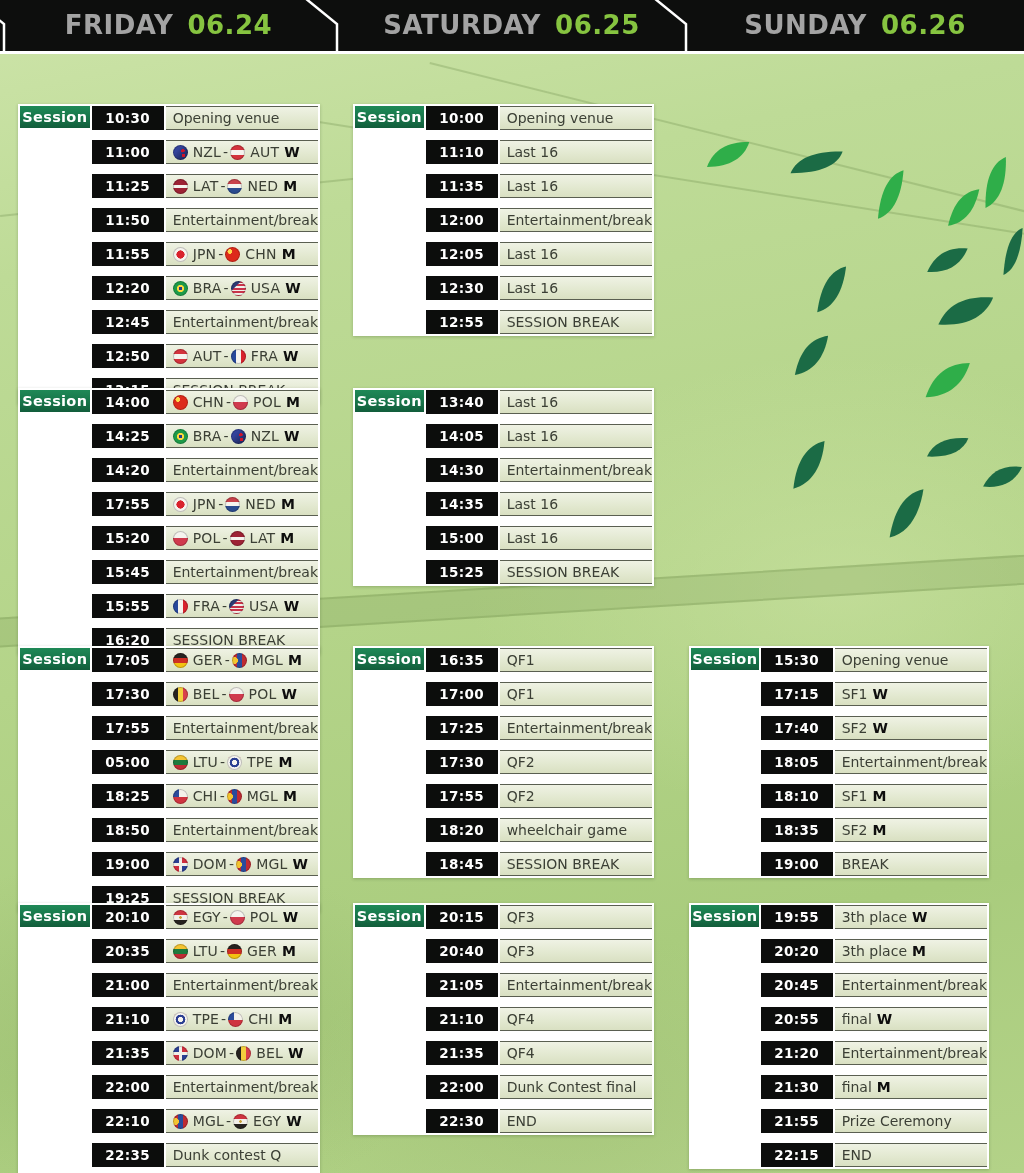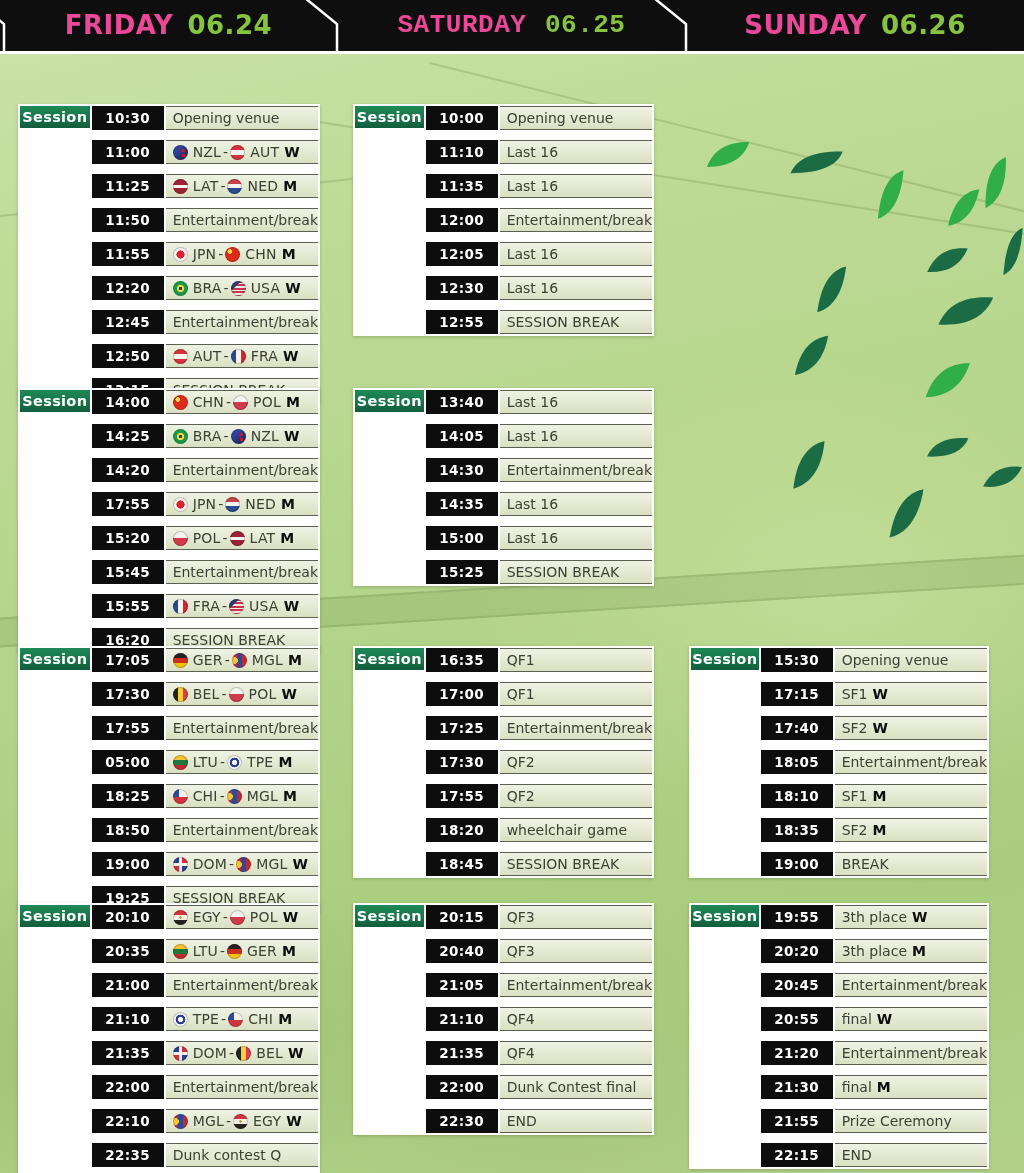--- a/index.html
+++ b/index.html
@@ -27,22 +27,22 @@
   }
   .leaf{position:absolute;}
   
   .banner{
     position:absolute;left:0;top:0;width:1024px;height:51px;
     background:var(--banner-bg,#0d0e0d);
     border-bottom:3px solid #ffffff;
     display:flex;
   }
   .banner-seg{height:51px;line-height:51px;text-align:center;white-space:nowrap;}
-  .seg1{width:337px;} .seg2{width:349px;font-family:Liberation Mono, monospace;} .seg3{flex:1;}
-  .banner-day{color:#ec4899;font-weight:bold;font-size:26px;letter-spacing:.5px;}
+  .seg1{width:337px;} .seg2{width:349px;} .seg3{flex:1;}
+  .banner-day{color:#a3a3a3;font-weight:bold;font-size:26px;letter-spacing:.5px;}
   .banner-date{color:var(--date-green,#86c440);font-weight:bold;font-size:26px;margin-left:9px;letter-spacing:.5px;}
   .banner-lines{position:absolute;left:0;top:0;pointer-events:none;}
   
   .tables{position:absolute;inset:0;}
   .session{
     position:absolute;background:#ffffff;padding:2px;box-sizing:border-box;
     display:flex;flex-direction:row;gap:2px;
     box-shadow:0 1px 3px rgba(40,60,25,.25);
   }
   .session-header{

